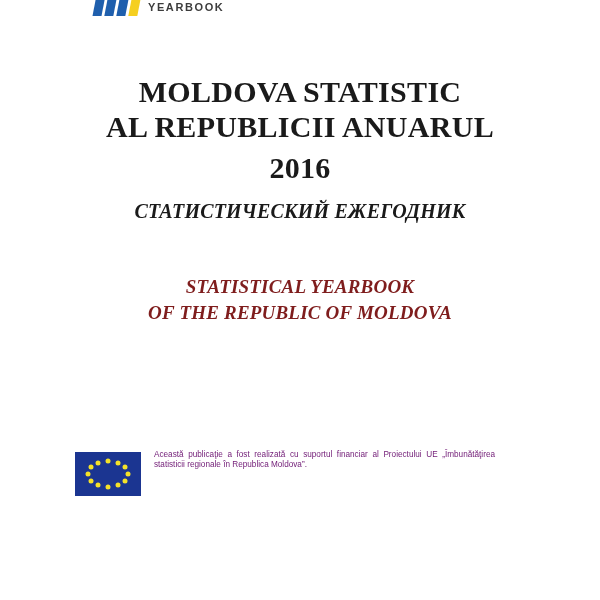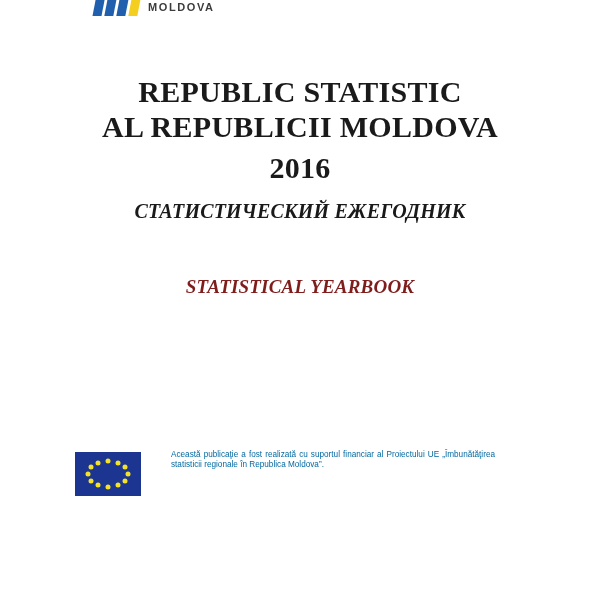--- a/index.html
+++ b/index.html
@@ -132,23 +132,23 @@
   .eu-star {
     position: absolute;
     width: 5px;
     height: 5px;
     background: #f4e229;
     border-radius: 50%;
     transform: translate(-50%, -50%);
   }
 
   .footer-text {
-    margin-left: 30px;
+    margin-left: 13px;
     flex: 1;
-    color: #0369a1;
+    color: #701a75;
   }
   .fp {
     font-size: 8.2px;
     line-height: 10.4px;
     margin: 0 0 7px 0;
     text-align: justify;
   }
   .fp:last-child { margin-bottom: 0; }
   .fp.ro { font-style: normal; }
   .fp.ru { font-style: italic; }
@@ -158,38 +158,39 @@
 <body>
 
 <div class="logo-area">
   <div class="logo-inner">
     <div class="logo-bars">
       <span class="logo-bar b1"></span>
       <span class="logo-bar b2"></span>
       <span class="logo-bar b3"></span>
       <span class="logo-bar b4"></span>
     </div>
-    <span class="logo-word">MOLDOVA</span>
+    <span class="logo-word">YEARBOOK</span>
   </div>
 </div>
 
 <div class="titles">
 
   <div class="title-ro">
-    <div>REPUBLIC STATISTIC</div>
-    <div>AL REPUBLICII MOLDOVA</div>
+    <div>MOLDOVA STATISTIC</div>
+    <div>AL REPUBLICII ANUARUL</div>
     <div class="year">2016</div>
   </div>
 
   <div class="title-ru">
     <div>СТАТИСТИЧЕСКИЙ ЕЖЕГОДНИК</div>
   </div>
 
   <div class="title-en">
     <div>STATISTICAL YEARBOOK</div>
+    <div>OF THE REPUBLIC OF MOLDOVA</div>
   </div>
 
 </div>
 
 <div class="footer">
 
   <div class="eu-flag" id="eu-flag" style="background: rgb(27, 53, 145);">
       <span class="eu-star" style="left: 50%; top: 20%; background: rgb(244, 226, 41);"></span>
       <span class="eu-star" style="left: 65%; top: 24.0192%; background: rgb(244, 226, 41);"></span>
       <span class="eu-star" style="left: 75.9808%; top: 35%; background: rgb(244, 226, 41);"></span>

